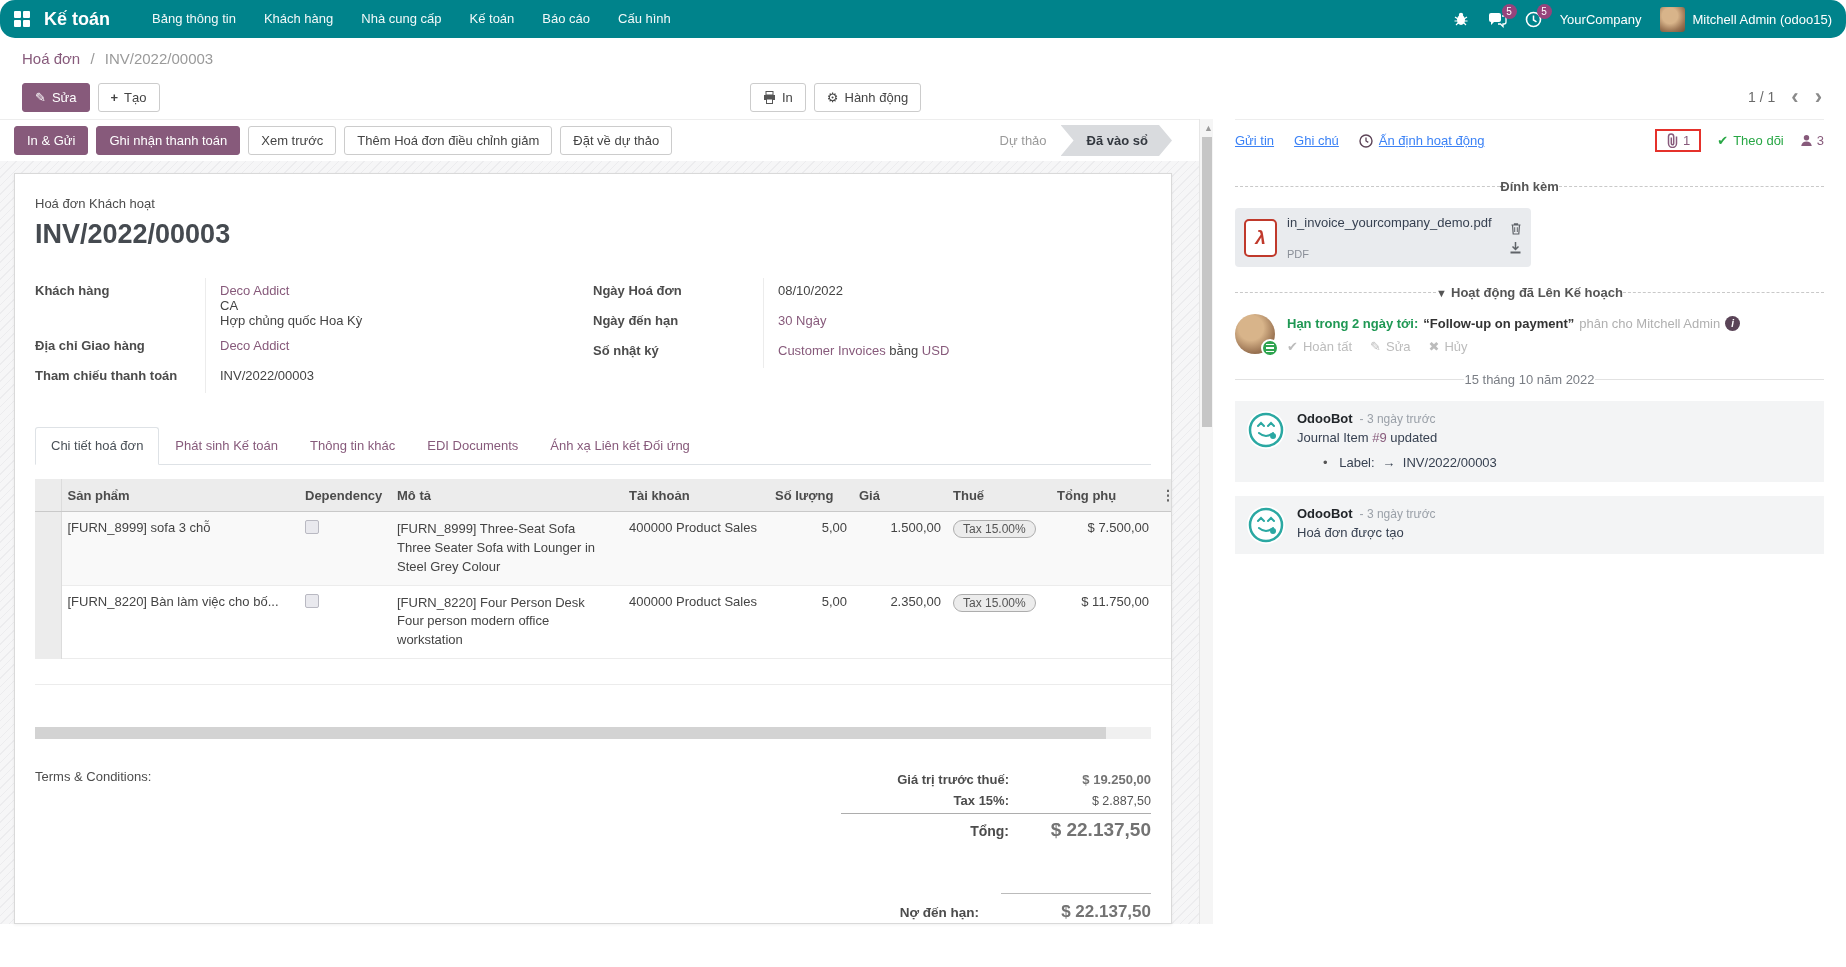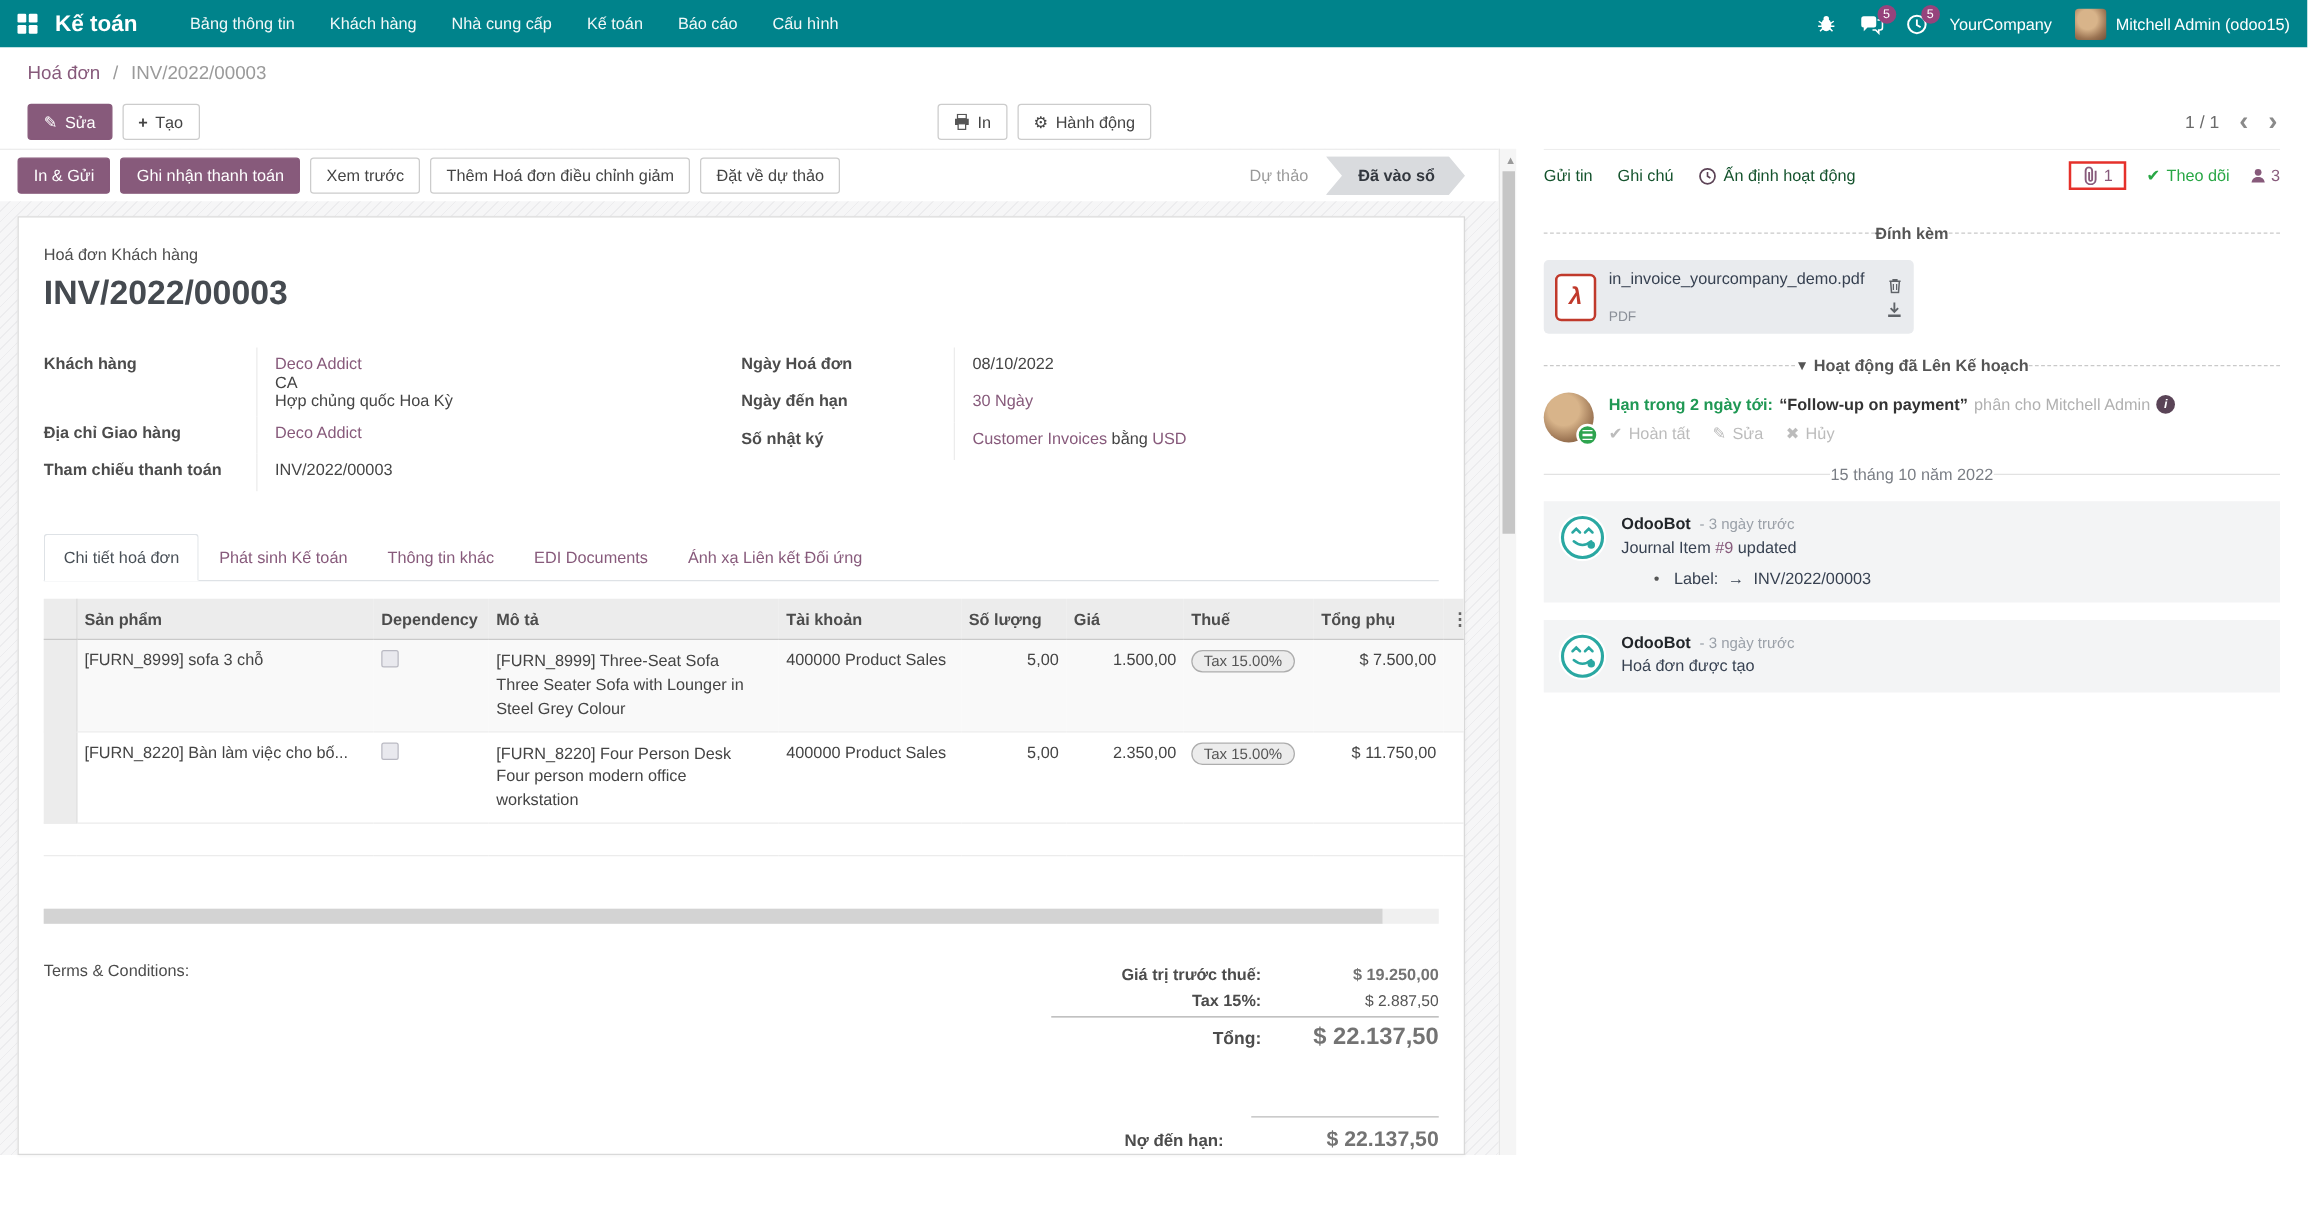--- a/index.html
+++ b/index.html
@@ -1,20 +1,20 @@
 <!DOCTYPE html>
 <html><head>
 <meta charset="utf-8">
 <style>
   * { box-sizing: border-box; margin: 0; padding: 0; }
   html,body { width:1846px; height:967px; overflow:hidden; }
   body { font-family:"Liberation Sans", sans-serif; font-size:13px; color:#444; background:#fff; }
 
   
-  .topbar { height:38px; background:#00838b; display:flex; align-items:center; color:#fff; padding:0 14px; }
+  .topbar { height:38px; background:#00838b; display:flex; align-items:center; color:#fff; padding:0 14px;border-radius:15px; }
   .apps-grid { width:16px; height:16px; display:grid; grid-template-columns:7px 7px; grid-gap:2px; margin-right:14px; cursor:pointer; }
   .apps-grid span { width:7px; height:7px; background:#fff; border-radius:1px; }
   .brand { font-size:18px; font-weight:bold; margin-right:28px; }
   .menu-item { padding:0 14px; line-height:38px; color:rgba(255,255,255,.95); cursor:pointer; }
   .topbar-right { margin-left:auto; display:flex; align-items:center; gap:18px; }
   .tb-icon { position:relative; display:flex; align-items:center; cursor:pointer; }
   .tb-badge { position:absolute; top:-7px; right:-10px; background:#96437c; color:#fff; font-size:10px; min-width:15px; height:15px; border-radius:8px; display:flex; align-items:center; justify-content:center; padding:0 3px; }
   .company-name { font-size:13px; }
   .user-zone { display:flex; align-items:center; gap:8px; }
   .user-avatar { width:25px; height:25px; border-radius:3px; background:radial-gradient(circle at 40% 35%, #d8b48a 0 35%, #9a7352 70%, #6e5038 100%); }
@@ -91,21 +91,21 @@
   .trow.duerow .tlabel { font-size:13.5px;margin-left:32px; }
 
   
   .v-scrollbar { width:14px; background:#f5f5f5; border-left:1px solid #e6e6e6; position:relative; }
   .v-scrollbar .arrow { display:block; text-align:center; color:#9a9a9a; font-size:9px; padding-top:4px; }
   .v-scrollbar .vthumb { position:absolute; top:18px; left:2px; width:10px; height:290px; background:#c6c6c6; }
 
   
   .chatter { width:633px; background:#fff; padding:0 22px; overflow:hidden; }
   .chatter-top { height:42px; display:flex; align-items:center; gap:20px; border-top:1px solid #ededed; }
-  .chat-btn { color:#14532d; cursor:pointer; display:flex; align-items:center; gap:6px; }
+  .chat-btn { color:#3b82f6; cursor:pointer; display:flex; align-items:center; gap:6px;text-decoration:underline; }
   .chatter-top-right { margin-left:auto; display:flex; align-items:center; gap:16px; }
   .attach-counter { display:flex; align-items:center; gap:4px; color:#875A7B; cursor:pointer; }
   .anno-box { border:2px solid #e5312b; padding:2px 9px; display:flex; align-items:center; }
   .follow { color:#28a745; display:flex; align-items:center; gap:5px; cursor:pointer; }
   .followers { color:#875A7B; display:flex; align-items:center; gap:4px; cursor:pointer; }
 
   .divider { display:flex; align-items:center; margin:18px 0 14px 0; color:#555; font-weight:bold; }
   .divider .dline { flex:1; border-top:1px dashed #c9c9c9; }
   .divider.solid { color:#7a7e85; font-weight:normal; }
   .divider.solid .dline { border-top:1px solid #e2e2e2; }
@@ -238,21 +238,21 @@
         <button class="btn">Thêm Hoá đơn điều chỉnh giảm</button>
         <button class="btn">Đặt về dự thảo</button>
       </div>
       <div class="statusbar-states">
         <span class="state">Dự thảo</span>
         <span class="state active">Đã vào sổ</span>
       </div>
     </div>
 
     <div class="sheet">
-      <div class="doc-type">Hoá đơn Khách hàng</div>
+      <div class="doc-type">Hoá đơn Khách hoạt</div>
       <div class="doc-number">INV/2022/00003</div>
 
       <div class="field-groups">
         <div class="fgroup">
           <div class="frow">
             <div class="flabel">Khách hàng</div>
             <div class="fval">
               <div class="link">Deco Addict</div>
               <div>CA</div>
               <div>Hợp chủng quốc Hoa Kỳ</div>

